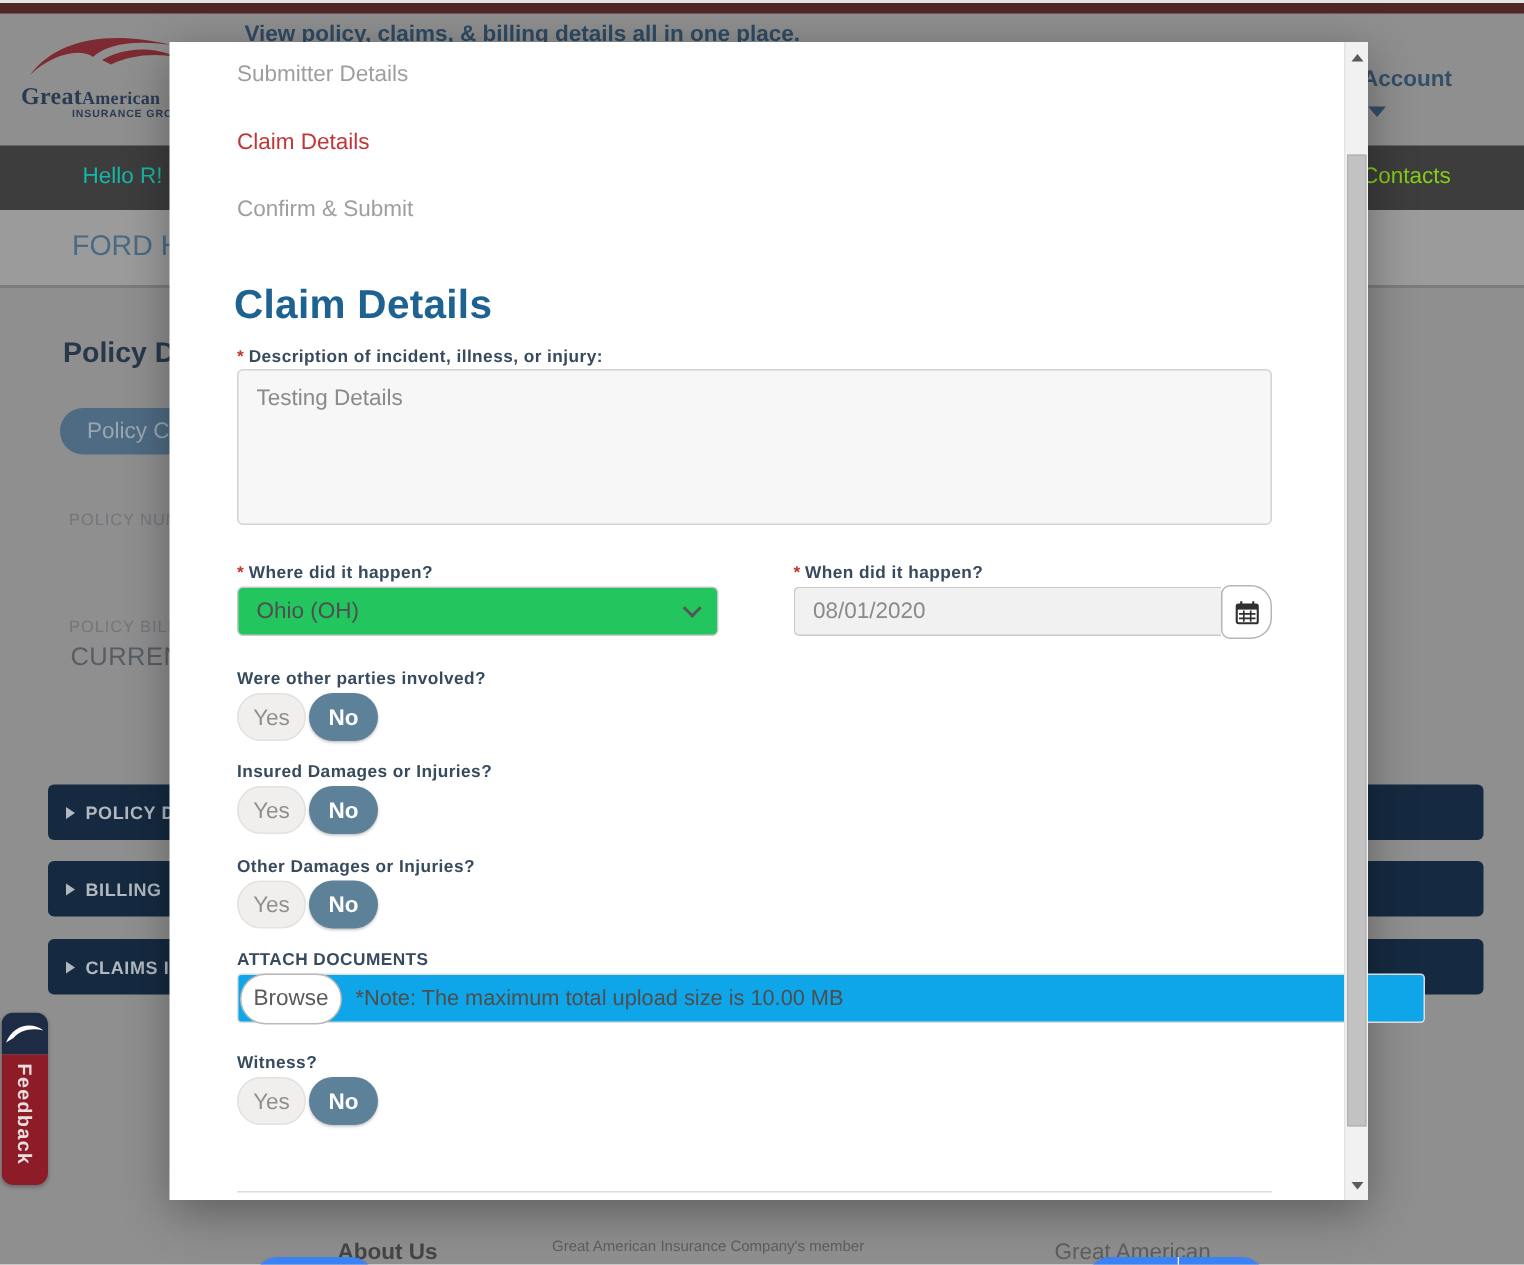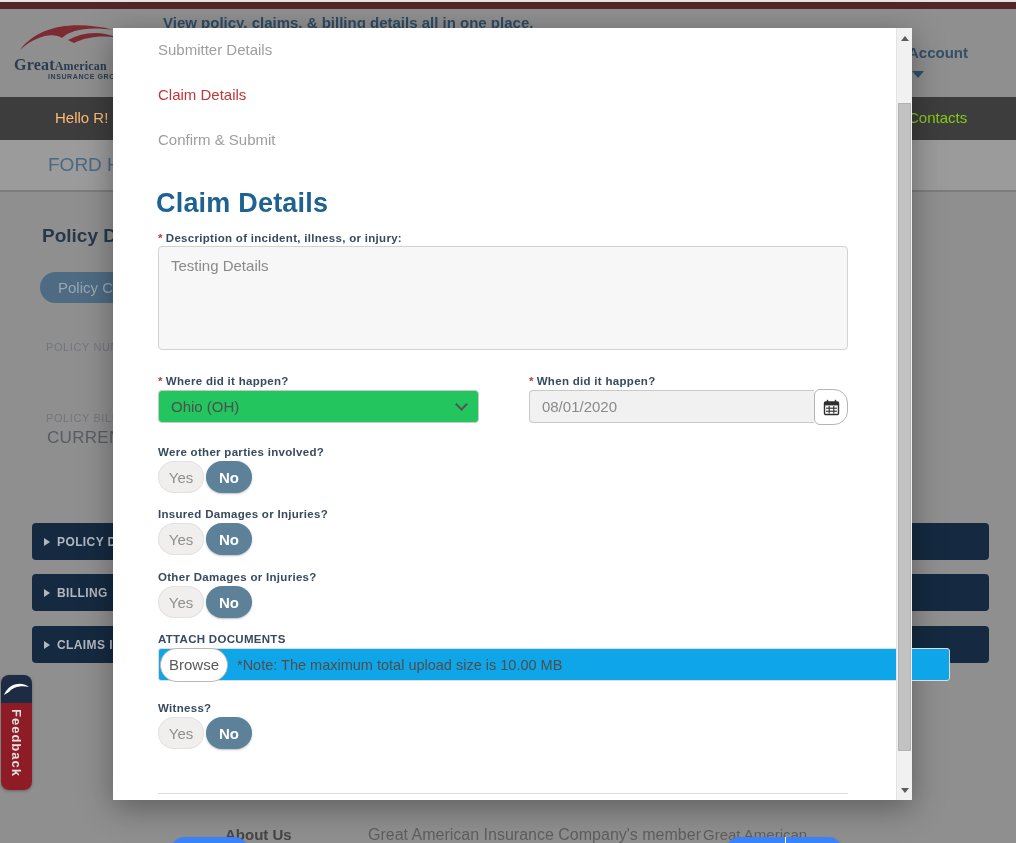--- a/index.html
+++ b/index.html
@@ -21,21 +21,21 @@
     font-size:16px;font-weight:bold;color:#2b3b52;letter-spacing:.2px;white-space:nowrap;}
   .logo-line1 .sc{font-size:12px;}
   .logo-line2{position:absolute;top:57px;left:38px;font-size:7px;font-weight:bold;color:#2b3b52;
     letter-spacing:.6px;white-space:nowrap;}
   .tagline{top:14px;left:163px;font-size:15px;font-weight:bold;color:#2d4a63;white-space:nowrap;}
   .account{top:44px;left:908px;font-size:15px;font-weight:bold;color:#344f68;}
   .account-caret{top:71px;left:912px;width:0;height:0;
     border-left:6px solid transparent;border-right:6px solid transparent;border-top:7px solid #344f68;}
 
   .navbar{top:97px;left:0;width:1016px;height:43px;background:#3e3d3d;}
-  .nav-hello{position:absolute;top:12px;left:55px;font-size:15px;color:#fdba74;}
+  .nav-hello{position:absolute;top:12px;left:55px;font-size:15px;color:#14b8a6;}
   .nav-contacts{position:absolute;top:12px;left:908px;font-size:15px;color:#84cc16;}
 
   .substrip{top:140px;left:0;width:1016px;height:50px;background:#9b9b9b;border-bottom:2px solid #7c7c7c;}
   .ford{position:absolute;top:14px;left:48px;font-size:19px;color:#4a6a84;white-space:nowrap;}
 
   .policy-heading{top:225px;left:42px;font-size:19px;font-weight:bold;color:#27384a;white-space:nowrap;}
   .policy-change{top:272px;left:40px;width:85px;height:31px;background:#4e6b83;
     border-radius:16px 0 0 16px;color:#9aa7b1;font-size:15px;line-height:31px;
     padding-left:18px;overflow:hidden;white-space:nowrap;}
   .smallcap{font-size:11px;color:#73777c;letter-spacing:.6px;white-space:nowrap;}
@@ -53,21 +53,21 @@
 
   .feedback{top:675px;left:1px;width:31px;height:115px;border-radius:8px;overflow:hidden;
     box-shadow:0 1px 3px rgba(0,0,0,.3);}
   .feedback-top{height:28px;background:#1d2b45;position:relative;}
   .feedback-body{height:87px;background:#8e1c27;position:relative;}
   .feedback-text{position:absolute;top:6px;left:50%;transform:translateX(-50%);
     writing-mode:vertical-rl;text-orientation:sideways;
     color:#e8dede;font-size:13px;font-weight:bold;letter-spacing:1px;}
 
   .footer-about{top:826px;left:225px;font-size:15px;font-weight:bold;color:#454545;}
-  .footer-member{top:826px;left:368px;font-size:16px;color:#5e5e5e;}
+  .footer-member{top:826px;left:368px;font-size:10px;color:#5e5e5e;}
   .footer-brand{top:826px;left:703px;font-size:15px;color:#5e5e5e;}
 
   
   .modal{top:28px;left:113px;width:799px;height:772px;background:#ffffff;
     box-shadow:0 8px 30px rgba(0,0,0,.35);display:flex;z-index:10;}
   .modal-content{width:783px;padding:12px 48px 0 45px;box-sizing:border-box;}
 
   .stepper{display:flex;justify-content:center;gap:25px;font-size:15px;line-height:20px;flex-direction:column;}
   .step{color:#9e9e9e;cursor:pointer;}
   .step.active{color:#c13636;}

